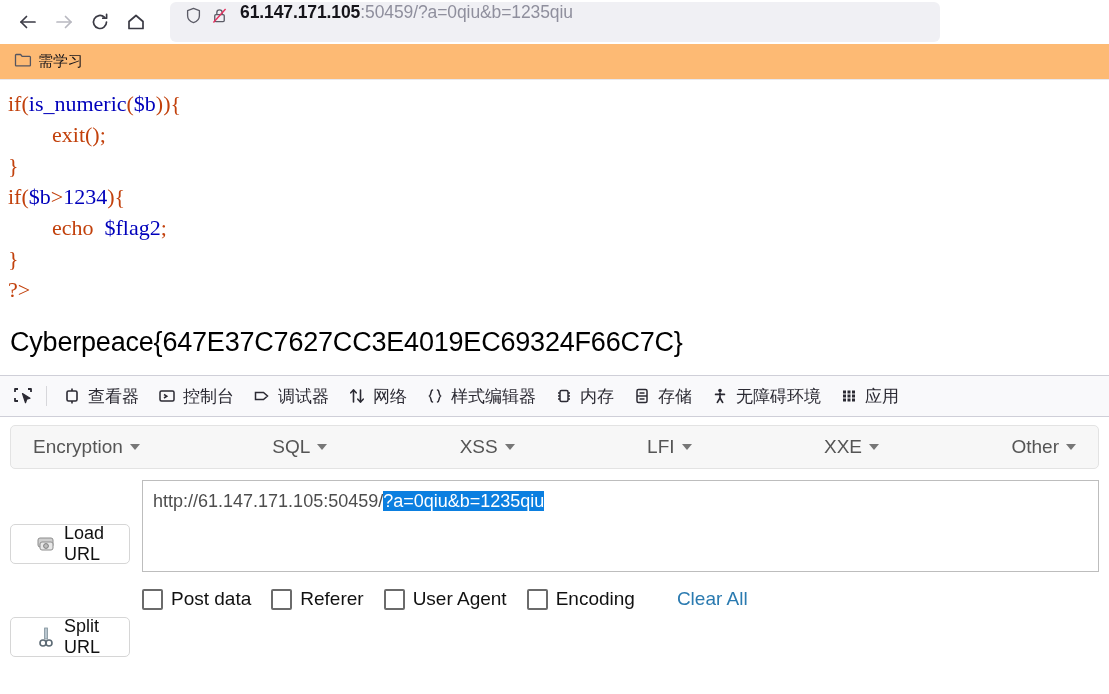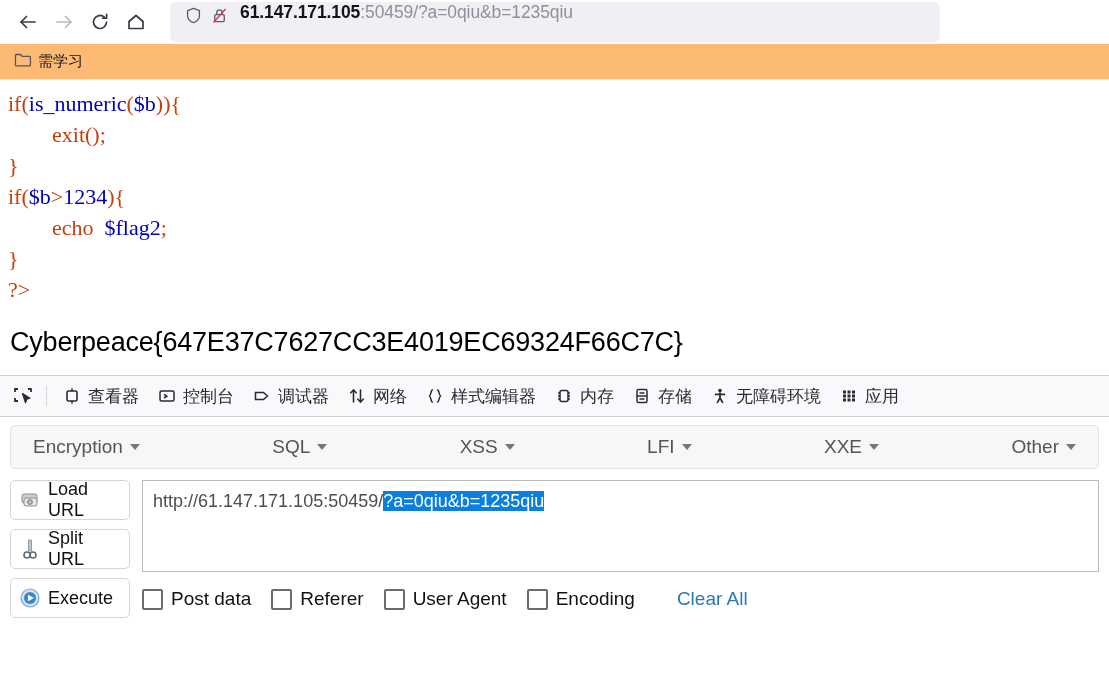--- a/index.html
+++ b/index.html
@@ -203,24 +203,25 @@
     flex: 0 0 auto;
   }
   .hb-btn {
     height: 40px;
     border: 1px solid #d6d6d6;
     border-radius: 5px;
     background: #ffffff;
     display: flex;
     align-items: center;
     gap: 7px;
-    padding: 0 8px;
+    padding: 0 24px;
     box-sizing: border-box;
     font-size: 18px;
     color: #111111;
+    margin-top: 44px;
   }
   .hb-btn .bicon { width: 22px; height: 22px; flex: 0 0 auto; display:flex; align-items:center; justify-content:center;}
 
   .hb-right { flex: 1; min-width: 0; }
   .url-area {
     border: 1px solid #bdbdbd;
     height: 92px;
     padding: 8px 10px;
     box-sizing: border-box;
     font-size: 18px;

